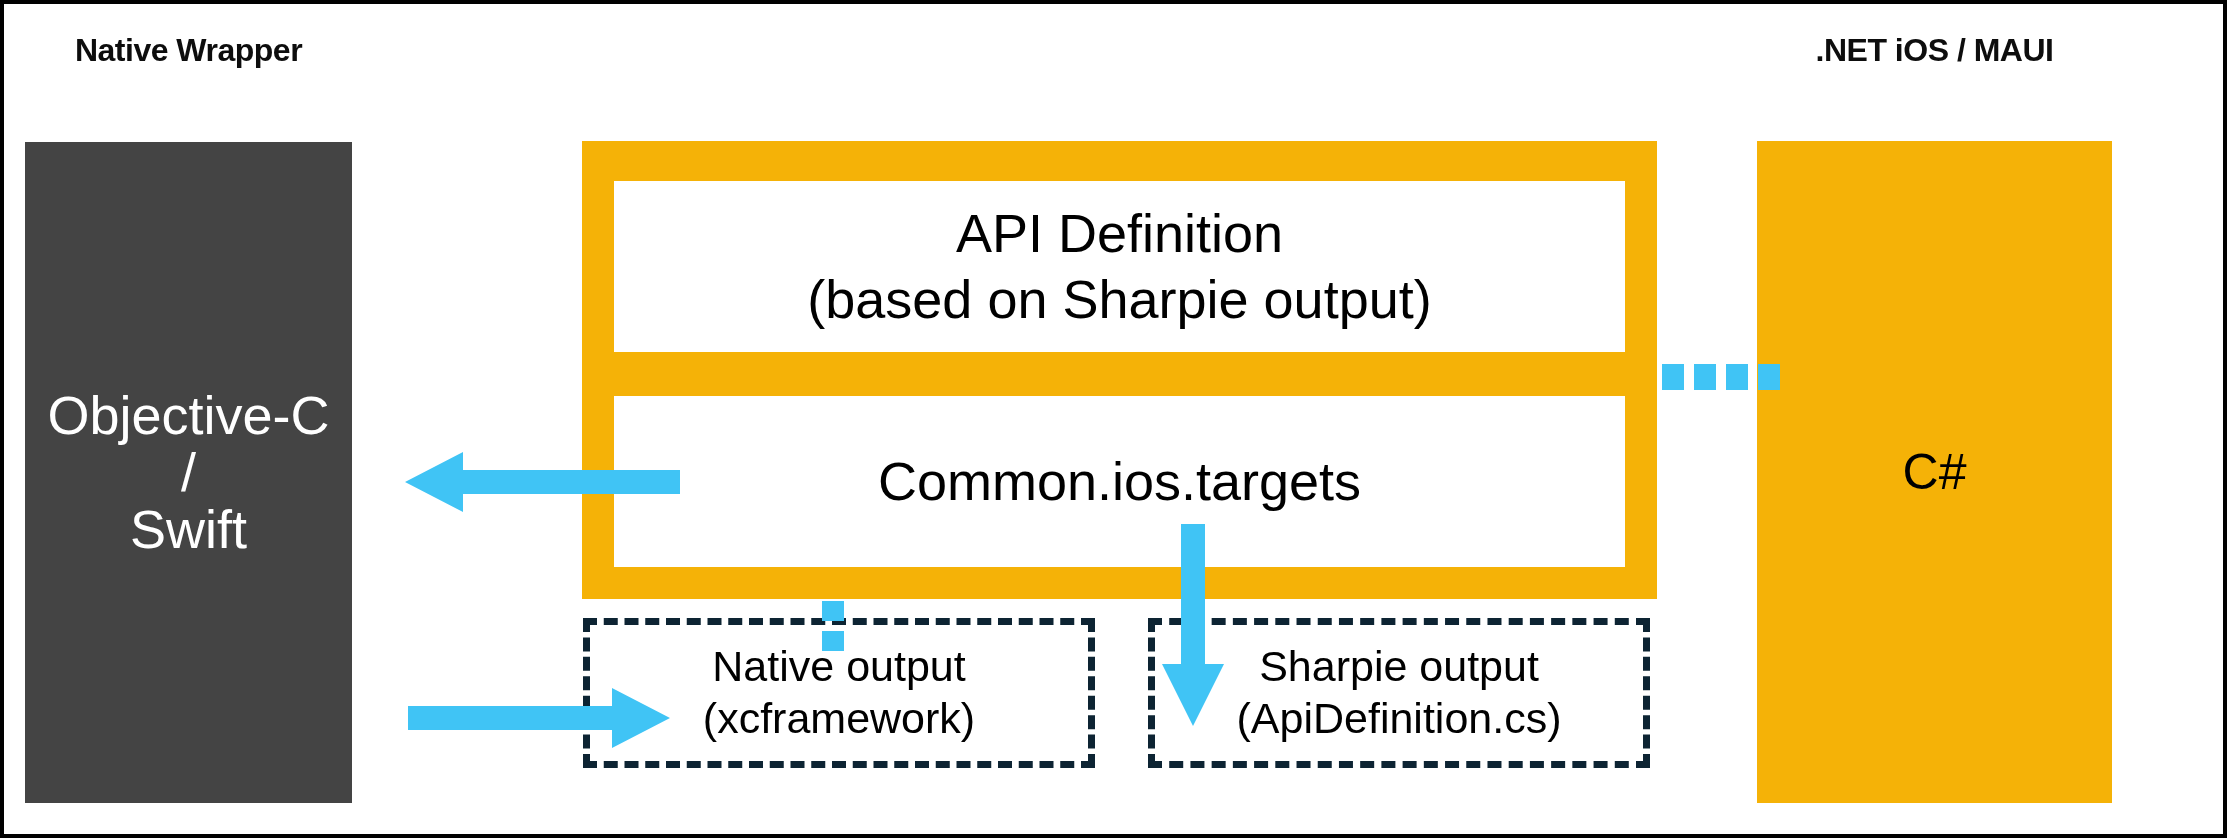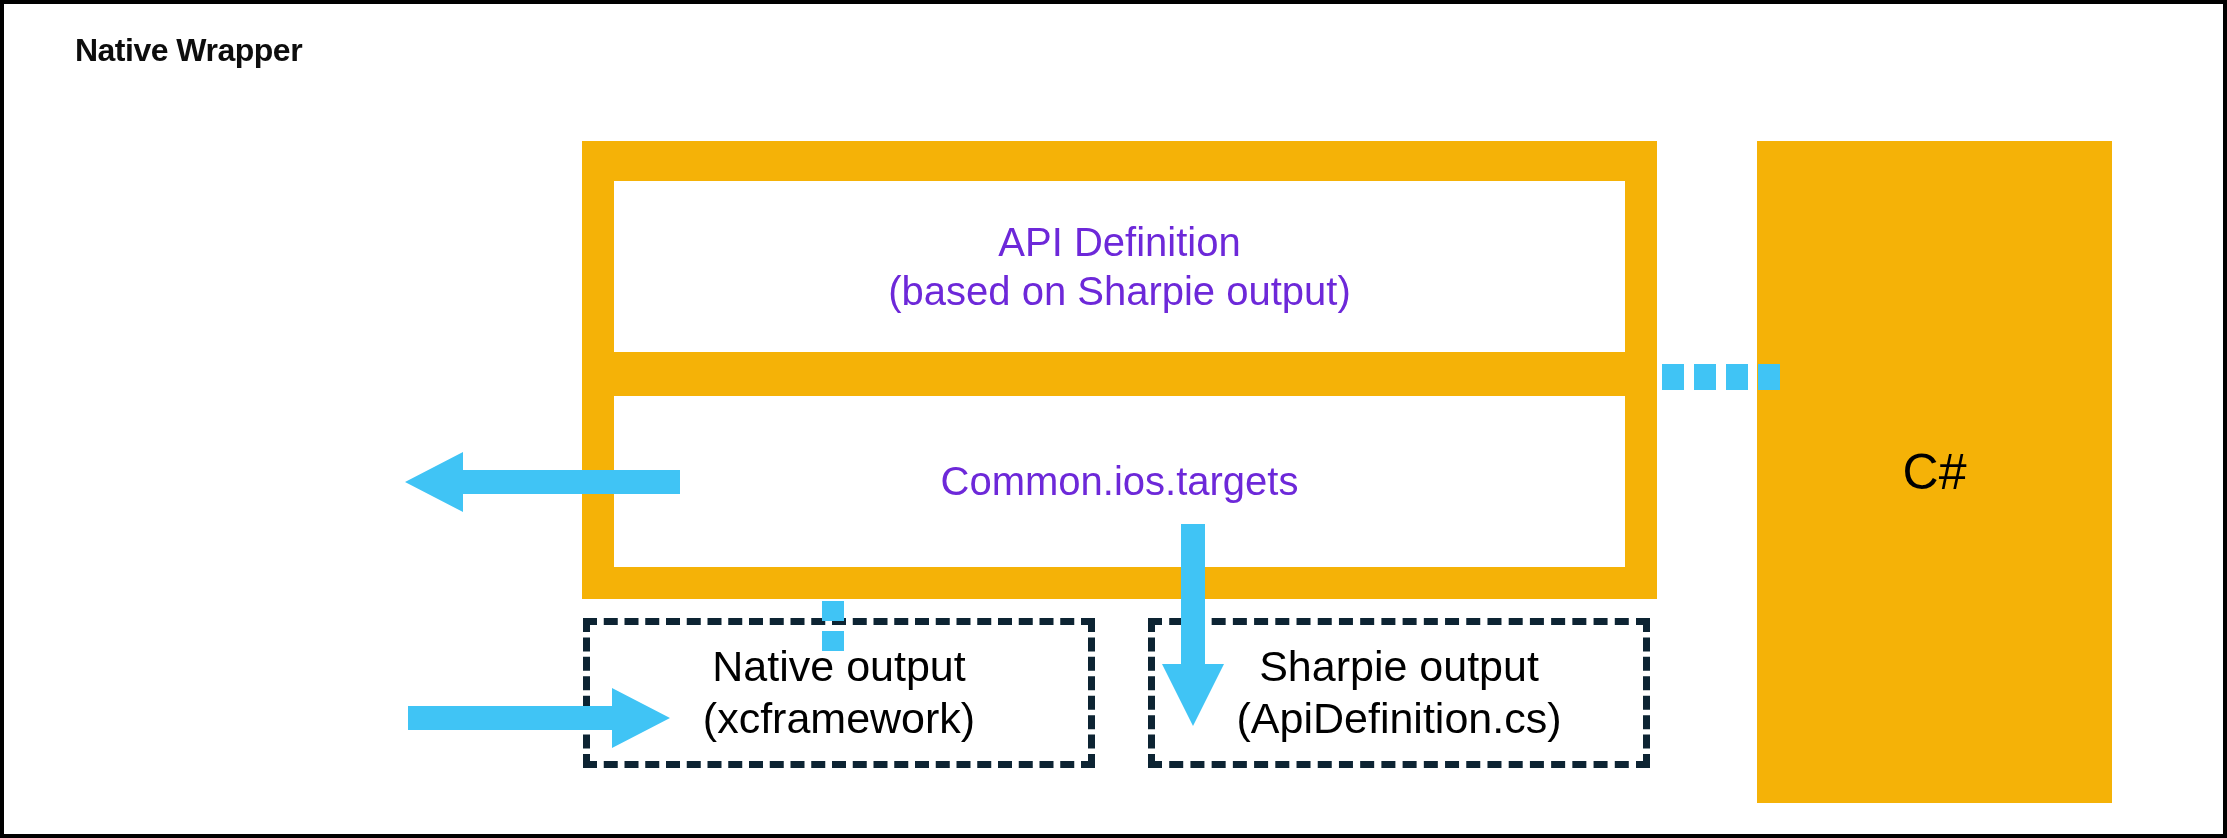--- a/index.html
+++ b/index.html
@@ -66,22 +66,22 @@
     width: 1011px;
     background: #ffffff;
     display: flex;
     align-items: center;
     justify-content: center;
     text-align: center;
   }
   #api-def-box { top: 40px; height: 171px; }
   #targets-box { top: 255px; height: 171px; }
   .inner-white-box .box-text {
-    color: #6d28d9;
-    font-size: 40px;
+    color: #000000;
+    font-size: 54px;
     line-height: 1.22;
     white-space: pre-line;
     font-stretch: condensed;
   }
 
   
   #maui-panel {
     position: absolute;
     left: 1757px; top: 141px;
     width: 355px; height: 662px;
@@ -129,21 +129,27 @@
 </head>
 <body>
 
 <div id="stage">
 
   <div id="frame"></div>
 
   <div class="col-header" style="left:25px; top:32px; width:327px;">Native Wrapper</div>
 
 
+  <div class="col-header" style="left:1757px; top:32px; width:355px;">.NET iOS / MAUI</div>
 
+  <div id="native-panel">
+    <div class="panel-text">Objective-C
+/
+Swift</div>
+  </div>
 
   <div id="binding-container">
     <div class="inner-white-box" id="api-def-box">
       <div class="box-text">API Definition
 (based on Sharpie output)</div>
     </div>
     <div class="inner-white-box" id="targets-box">
       <div class="box-text">Common.ios.targets</div>
     </div>
   </div>

